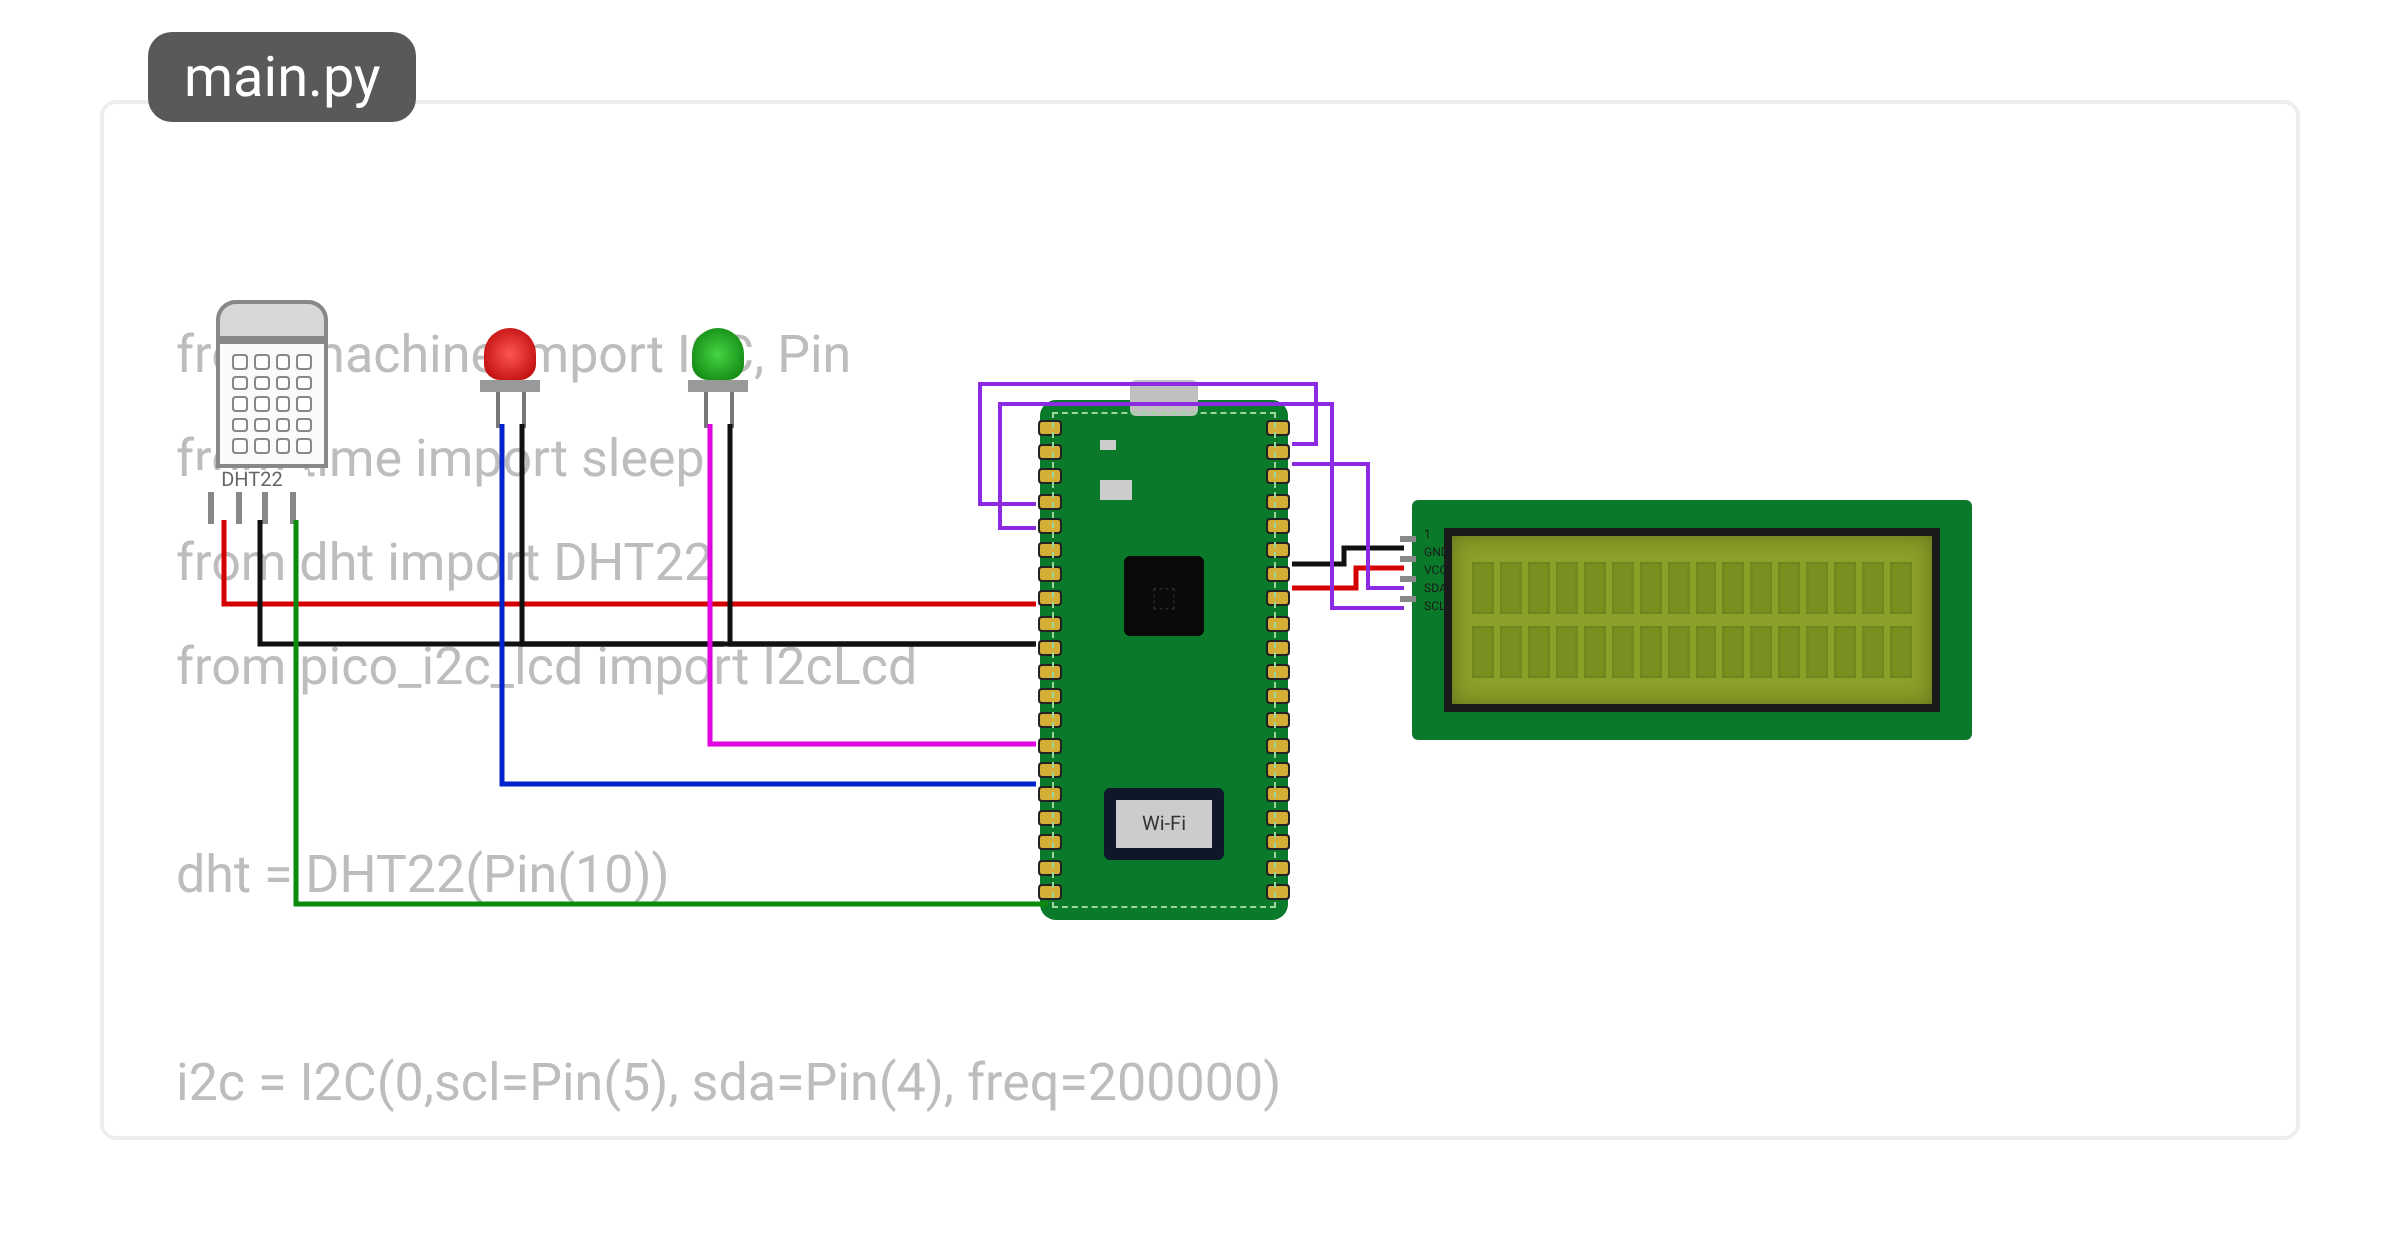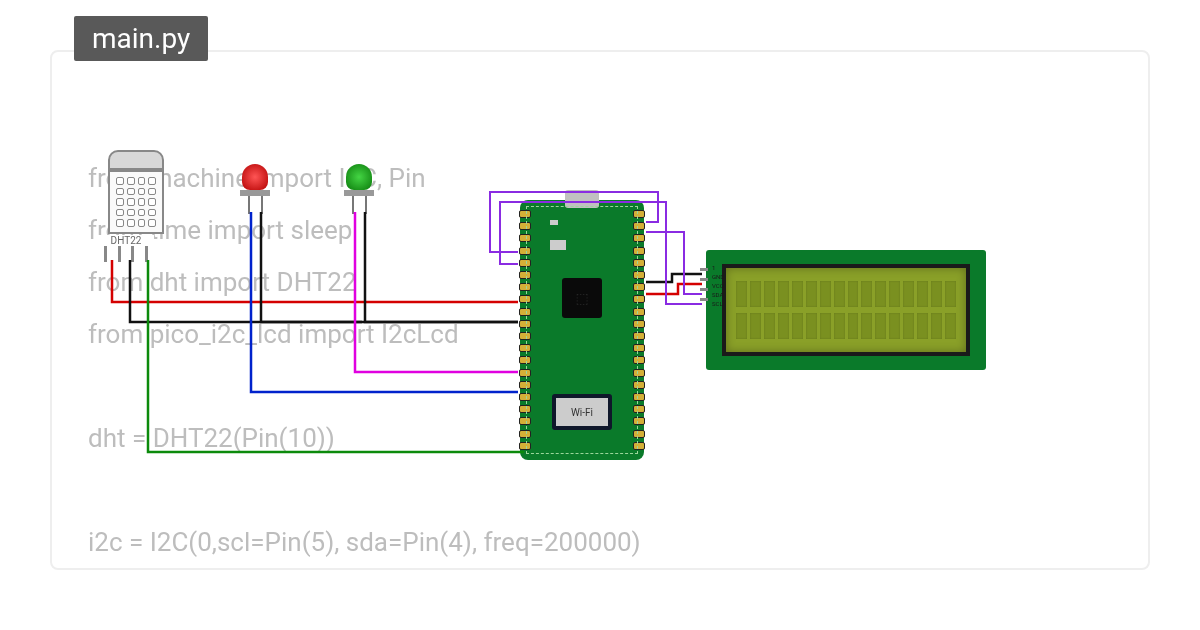--- a/index.html
+++ b/index.html
@@ -18,21 +18,21 @@
     border-radius: 8px;
     overflow: hidden;
   }
   .tab {
     position: absolute;
     left: 74px; top: 16px;
     background: #595959;
     color: #fff;
     font-size: 28px;
     padding: 6px 18px;
-    border-radius: 2px;
+    border-radius: 12px;
     font-weight: 400;
     z-index: 100;
   }
   .code {
     position: absolute;
     left: 36px; top: 100px;
     font-family: "Segoe UI", Roboto, sans-serif;
     font-size: 26px;
     line-height: 52px;
     color: #bdbdbd;
@@ -120,21 +120,21 @@
   .pico-chip {
     position: absolute; left: 50%; top: 78px; transform: translateX(-50%);
     width: 40px; height: 40px; background: #0a0a0a; border-radius: 3px;
     display: flex; align-items: center; justify-content: center;
     color: #2a2a2a; font-size: 14px;
   }
   .pico-wifi {
     position: absolute; left: 50%; bottom: 30px; transform: translateX(-50%);
     width: 60px; height: 36px; background: #ccc; border-radius: 3px;
     display: flex; align-items: center; justify-content: center;
-    font-size: 10px; color: #333; border: 4px solid #0f172a;
+    font-size: 10px; color: #333; border: 6px solid #0f172a;
   }
   .pico-pins-l, .pico-pins-r {
     position: absolute; top: 10px; bottom: 10px; width: 12px;
     display: flex; flex-direction: column; justify-content: space-between;
   }
   .pico-pins-l { left: -1px; } .pico-pins-r { right: -1px; }
   .pico-pins-l span, .pico-pins-r span {
     width: 12px; height: 8px; background: #d4af37; border-radius: 2px; border: 1px solid #222;
   }
   .pico-btn { position: absolute; left: 30px; top: 40px; width: 16px; height: 10px; background: #ccc; }

